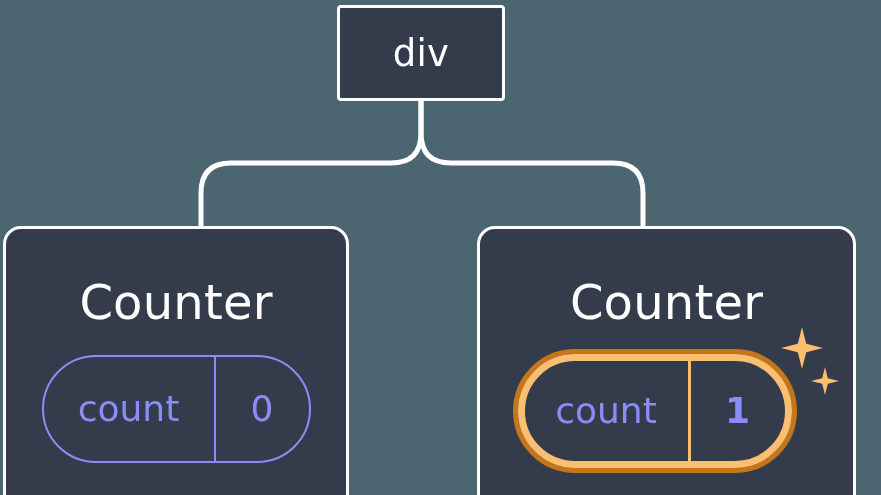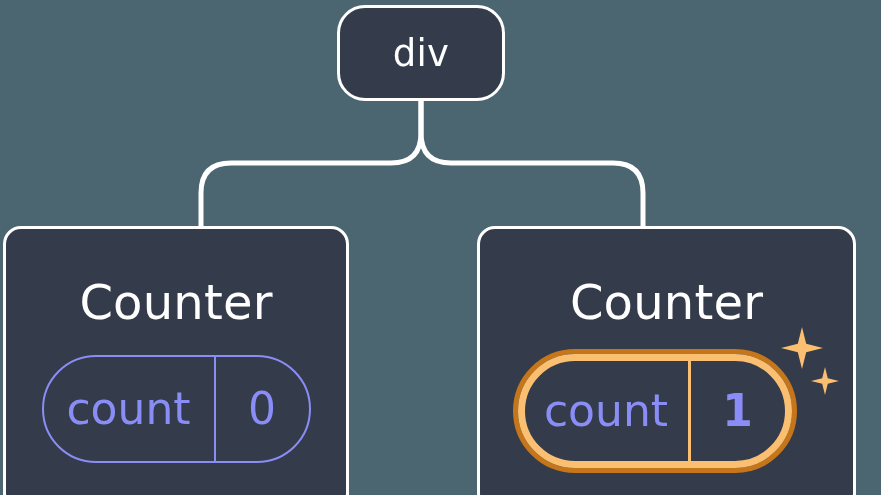--- a/index.html
+++ b/index.html
@@ -24,21 +24,21 @@
     height: 495px;
     pointer-events: none;
   }
 
   
   .node {
     position: absolute;
     box-sizing: border-box;
     background: #343b4a;
     border: 3px solid #ffffff;
-    border-radius: 28px;
+    border-radius: 4px;
   }
   .node-root {
     left: 337px;
     top: 5px;
     width: 168px;
     height: 96px;
     display: flex;
     align-items: center;
     justify-content: center;
   }
@@ -86,21 +86,21 @@
   }
   .pill.normal {
     width: 269px;
     border: 2px solid #8b8df6;
   }
   .pill-key, .pill-val {
     display: flex;
     align-items: center;
     justify-content: center;
     color: #8b8df6;
-    font-size: 44px;
+    font-size: 36px;
     line-height: 1;
   }
   .pill.normal .pill-key {
     width: 170px;
     border-right: 2px solid #8b8df6;
   }
   .pill.normal .pill-val {
     flex: 1;
   }
 

